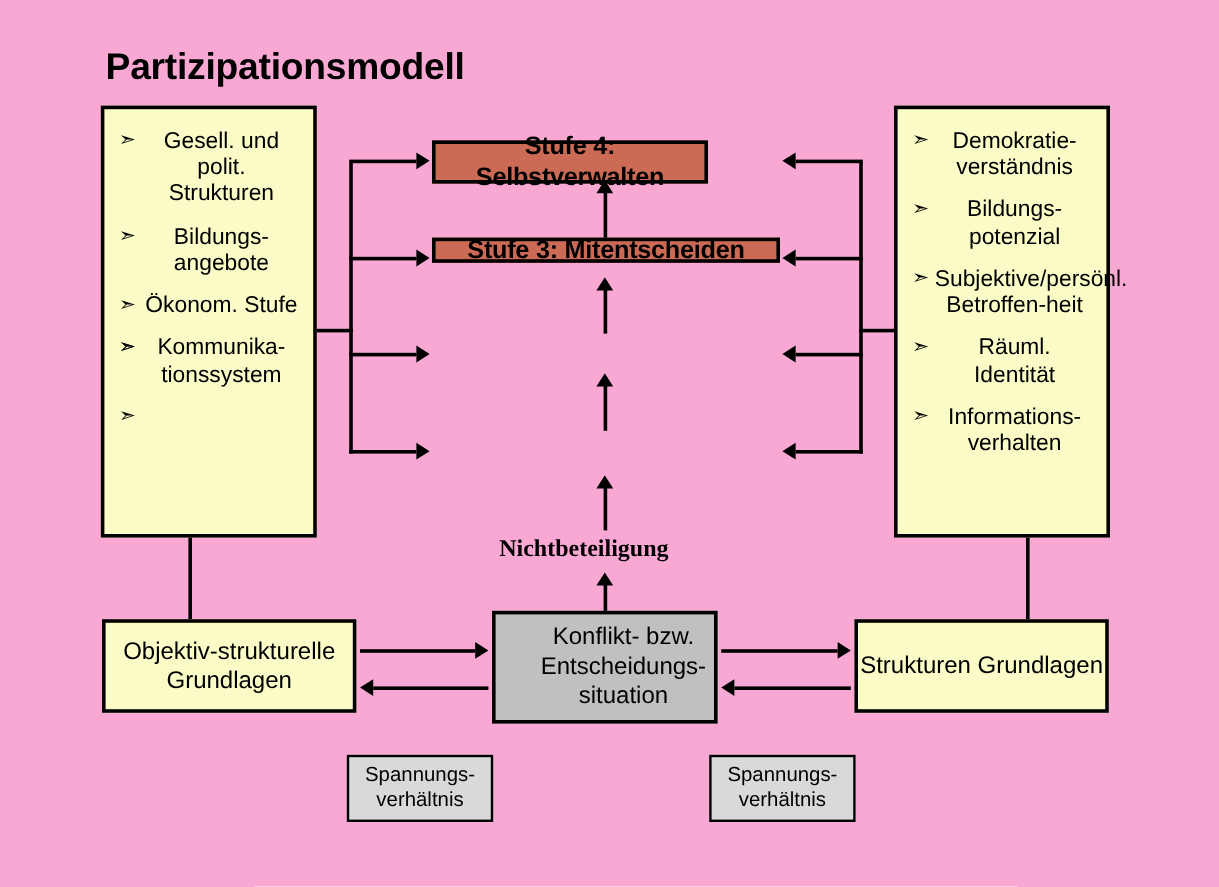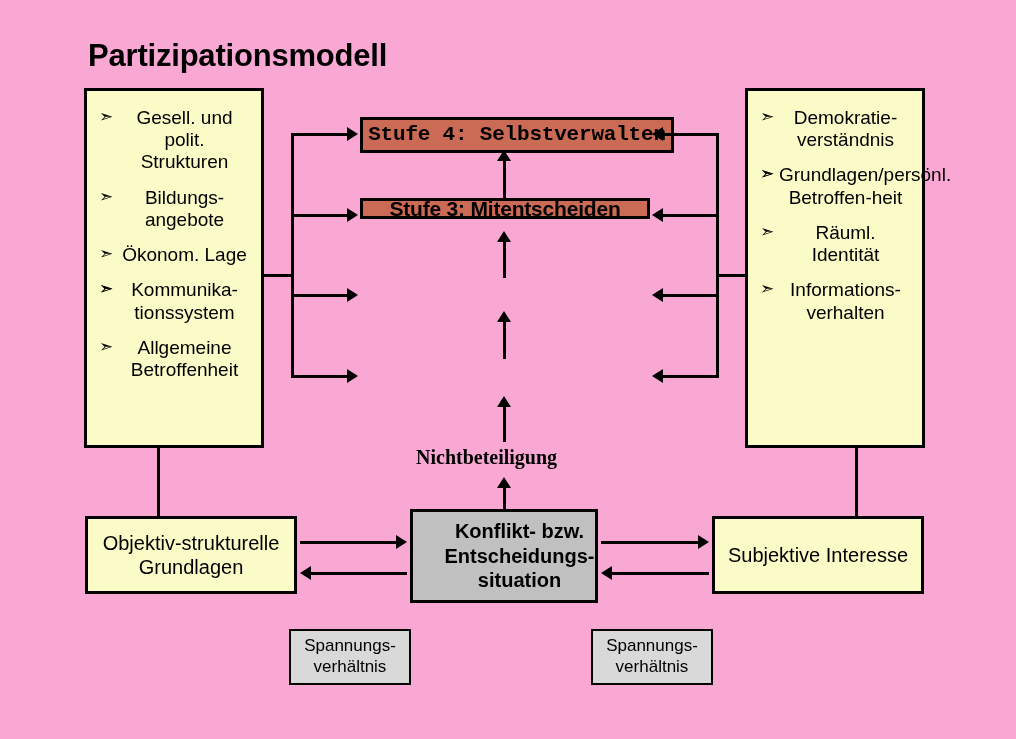--- a/index.html
+++ b/index.html
@@ -54,21 +54,21 @@
     font-size: 21px;
     letter-spacing: -0.2px;
   }
   .ground {
     background: #fbfbc8;
     font-size: 20px;
     font-weight: normal;
   }
   .conflict {
     background: #c0c0c0;
-    font-weight: bold;
+    font-weight: normal;
     font-size: 20px;
     padding-left: 31px;
   }
   .tension {
     background: #d9d9d9;
     font-size: 17px;
     font-weight: normal;
     border-width: 2px;
   }
 
@@ -131,38 +131,38 @@
 <body>
 
 <div id="canvas">
 
   <div class="title">Partizipationsmodell</div>
 
   <div class="box panel" style="left:84px; top:88px; width:180px; height:360px;">
     <ul class="blist">
       <li><span class="bullet">➣</span><span>Gesell. und polit. Strukturen</span></li>
       <li><span class="bullet">➣</span><span>Bildungs-angebote</span></li>
-      <li><span class="bullet">➣</span><span>Ökonom. Lage</span></li>
+      <li><span class="bullet">➣</span><span>Ökonom. Stufe</span></li>
       <li><span class="bullet">➣</span></li>
       <li><span class="bullet">➣</span><span>Kommunika-tionssystem</span></li>
-      <li><span class="bullet">➣</span><span>Allgemeine Betroffenheit</span></li>
+      <li><span class="bullet">➣</span></li>
     </ul>
   </div>
 
   <div class="box panel" style="left:745px; top:88px; width:180px; height:360px;">
     <ul class="blist">
       <li><span class="bullet">➣</span><span>Demokratie-verständnis</span></li>
-      <li><span class="bullet">➣</span></li>
-      <li><span class="bullet">➣</span><span>Grundlagen/persönl. Betroffen-heit</span></li>
+      <li><span class="bullet">➣</span><span>Bildungs-potenzial</span></li>
+      <li><span class="bullet">➣</span><span>Subjektive/persönl. Betroffen-heit</span></li>
       <li><span class="bullet">➣</span><span>Räuml. Identität</span></li>
       <li><span class="bullet">➣</span><span>Informations-verhalten</span></li>
     </ul>
   </div>
 
-  <div class="box stage" style="left:360px; top:117px; width:314px; height:36px;font-family:Liberation Mono, monospace;">
+  <div class="box stage" style="left:360px; top:117px; width:230px; height:36px;">
       <span>Stufe 4: Selbstverwalten</span>
     </div>
 
   <div class="box stage" style="left:360px; top:198px; width:290px; height:21px;">
       <span>Stufe 3: Mitentscheiden</span>
     </div>
 
 
 
   <div class="ln vline" style="left:503px; top:320px; height:39px;"></div>
@@ -217,21 +217,21 @@
 
   <div class="box ground" style="left:85px; top:516px; width:212px; height:78px;">
     <span>Objektiv-strukturelle Grundlagen</span>
   </div>
 
   <div class="box conflict" style="left:410px; top:509px; width:188px; height:94px;">
     <span>Konflikt- bzw. Entscheidungs-situation</span>
   </div>
 
   <div class="box ground" style="left:712px; top:516px; width:212px; height:78px;">
-    <span>Subjektive Interesse</span>
+    <span>Strukturen Grundlagen</span>
   </div>
 
   <div class="ln hline" style="left:300px; top:541px; width:96px;"></div>
   <div class="arrow-r" style="left:396px; top:535px;"></div>
 
   <div class="ln hline" style="left:311px; top:572px; width:96px;"></div>
   <div class="arrow-l" style="left:300px; top:566px;"></div>
 
   <div class="ln hline" style="left:601px; top:541px; width:97px;"></div>
   <div class="arrow-r" style="left:698px; top:535px;"></div>

